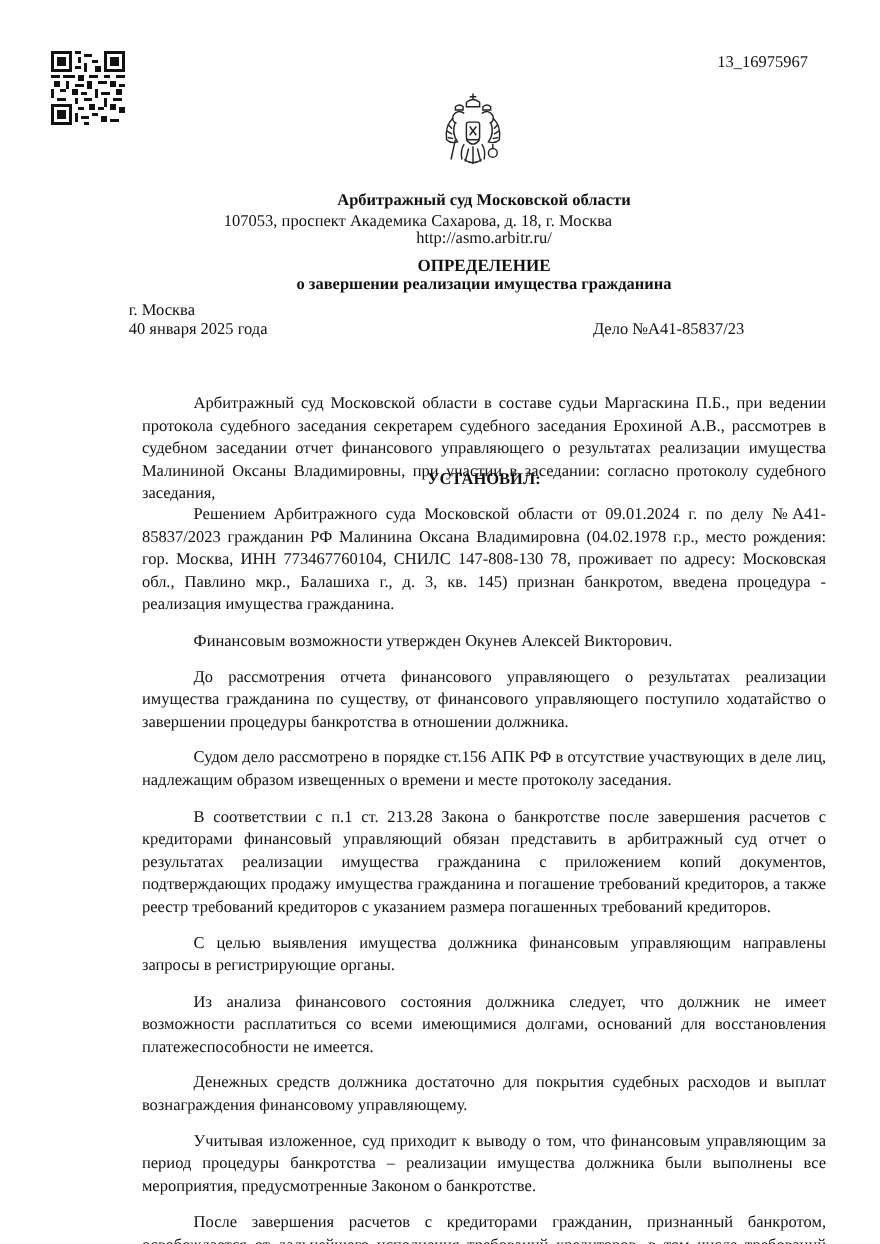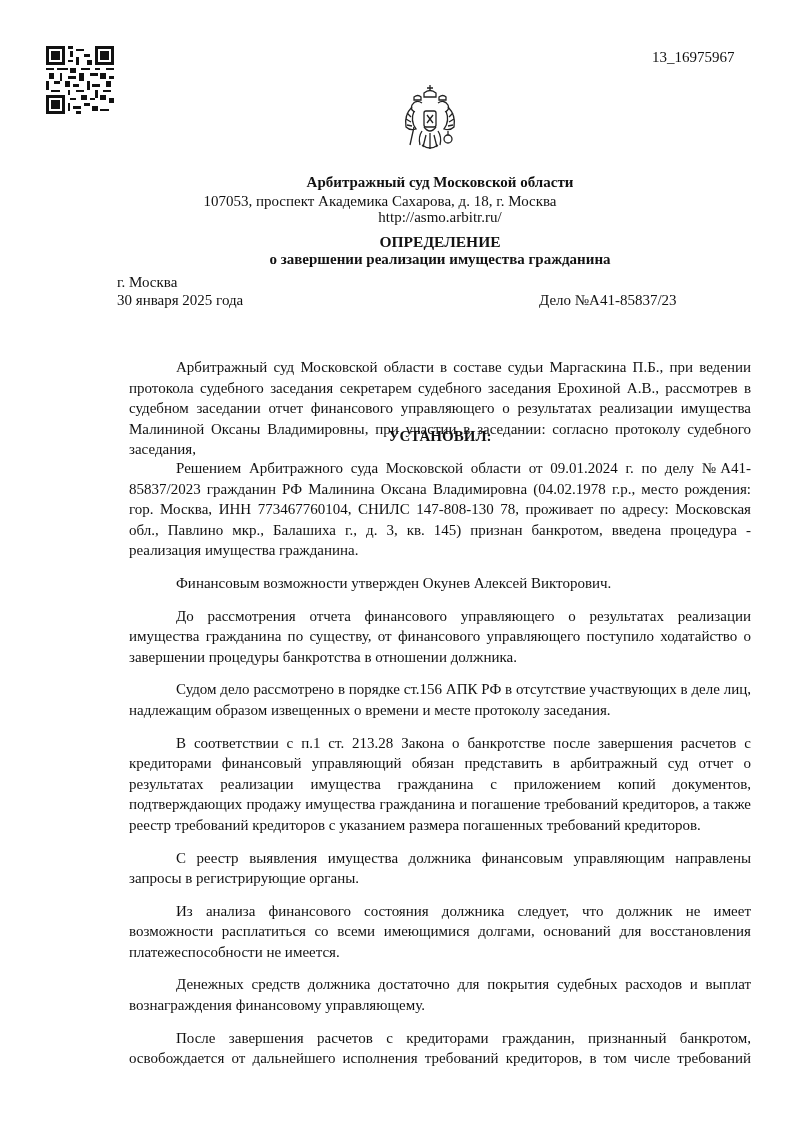--- a/index.html
+++ b/index.html
@@ -108,32 +108,33 @@
   </g>
 </svg>
 
 <div class="center court">Арбитражный суд Московской области</div>
 <div class="center addr">107053, проспект Академика Сахарова, д. 18, г. Москва</div>
 <div class="center site">http://asmo.arbitr.ru/</div>
 <div class="center title">ОПРЕДЕЛЕНИЕ</div>
 <div class="center subtitle">о завершении реализации имущества гражданина</div>
 
 <div class="place">г. Москва</div>
-<div class="date">30 января 2025 года</div>
+<div class="date">40 января 2025 года</div>
 <div class="case">Дело №А41-85837/23</div>
 
 <div class="body intro">
   <p class="p">Арбитражный суд Московской области в составе судьи Маргаскина П.Б., при ведении протокола судебного заседания секретарем судебного заседания Ерохиной А.В., рассмотрев в судебном заседании отчет финансового управляющего о результатах реализации имущества Малининой Оксаны Владимировны, при участии в заседании: согласно протоколу судебного заседания,</p>
 </div>
 
 <div class="established">УСТАНОВИЛ:</div>
 
 <div class="body main">
   <p class="p">Решением Арбитражного суда Московской области от 09.01.2024 г. по делу №А41-85837/2023 гражданин РФ Малинина Оксана Владимировна (04.02.1978 г.р., место рождения: гор. Москва, ИНН 773467760104, СНИЛС 147-808-130 78, проживает по адресу: Московская обл., Павлино мкр., Балашиха г., д. 3, кв. 145) признан банкротом, введена процедура - реализация имущества гражданина.</p>
   <p class="p">Финансовым возможности утвержден Окунев Алексей Викторович.</p>
   <p class="p">До рассмотрения отчета финансового управляющего о результатах реализации имущества гражданина по существу, от финансового управляющего поступило ходатайство о завершении процедуры банкротства в отношении должника.</p>
   <p class="p">Судом дело рассмотрено в порядке ст.156 АПК РФ в отсутствие участвующих в деле лиц, надлежащим образом извещенных о времени и месте протоколу заседания.</p>
   <p class="p">В соответствии с п.1 ст. 213.28 Закона о банкротстве после завершения расчетов с кредиторами финансовый управляющий обязан представить в арбитражный суд отчет о результатах реализации имущества гражданина с приложением копий документов, подтверждающих продажу имущества гражданина и погашение требований кредиторов, а также реестр требований кредиторов с указанием размера погашенных требований кредиторов.</p>
-  <p class="p">С реестр выявления имущества должника финансовым управляющим направлены запросы в регистрирующие органы.</p>
+  <p class="p">С целью выявления имущества должника финансовым управляющим направлены запросы в регистрирующие органы.</p>
   <p class="p">Из анализа финансового состояния должника следует, что должник не имеет возможности расплатиться со всеми имеющимися долгами, оснований для восстановления платежеспособности не имеется.</p>
   <p class="p">Денежных средств должника достаточно для покрытия судебных расходов и выплат вознаграждения финансовому управляющему.</p>
+  <p class="p">Учитывая изложенное, суд приходит к выводу о том, что финансовым управляющим за период процедуры банкротства – реализации имущества должника были выполнены все мероприятия, предусмотренные Законом о банкротстве.</p>
   <p class="p" style="text-align-last: justify;">После завершения расчетов с кредиторами гражданин, признанный банкротом, освобождается от дальнейшего исполнения требований кредиторов, в том числе требований</p>
 </div>
 
 </body></html>

